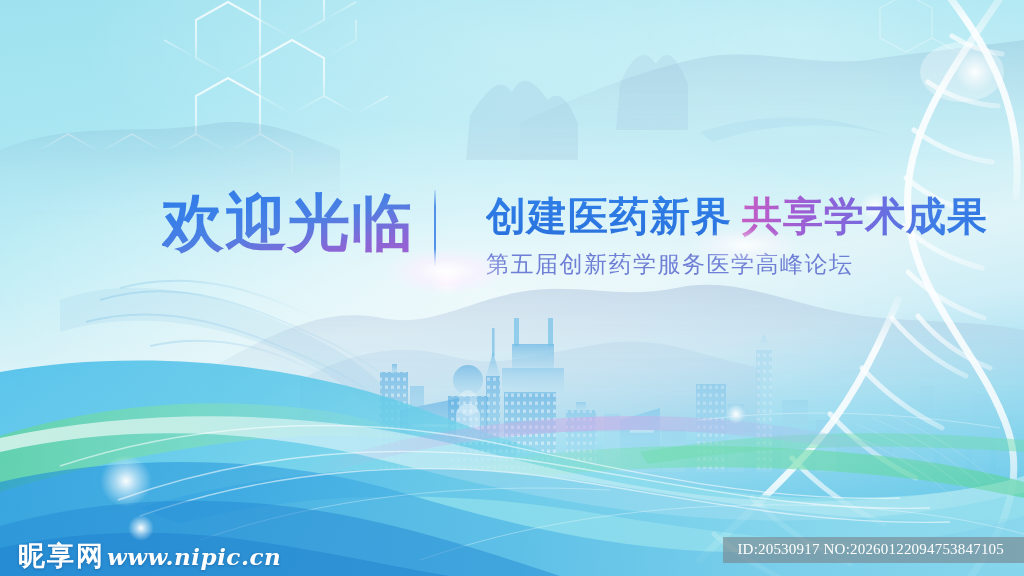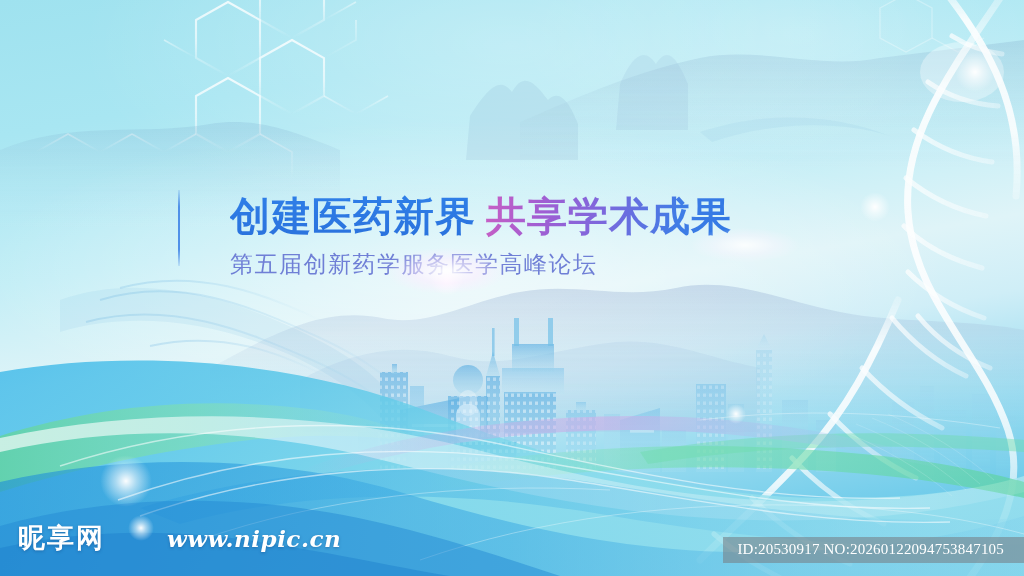--- a/index.html
+++ b/index.html
@@ -137,44 +137,43 @@
     border-radius: 50%;
     background: radial-gradient(ellipse, rgba(255,255,255,0.85) 0%, rgba(255,245,255,0.35) 40%, rgba(255,255,255,0) 72%);
     z-index: 31;
     pointer-events: none;
   }
 
   
   .watermark {
     position: absolute;
     left: 18px;
-    bottom: 20px;
+    bottom: 2px;
     display: flex;
     align-items: center;
-    gap: 14px;
+    gap: 2px;
     z-index: 40;
     text-align: center;
   }
   .wm-logo {
     font-size: 27px;
     font-weight: 700;
     color: #ffffff;
     letter-spacing: 2px;
     text-shadow: 0 1px 3px rgba(20,70,130,0.45);
     font-family: "DejaVu Sans", "Liberation Sans", sans-serif;
   }
   .wm-url {
     font-size: 23px;
     font-weight: 700;
     font-style: italic;
     color: #ffffff;
     letter-spacing: 0.5px;
     text-shadow: 0 1px 3px rgba(20,70,130,0.45);
     font-family: "DejaVu Serif", "Liberation Serif", serif;
-    margin-left: 48px;
   }
 
   
   .id-badge {
     position: absolute;
     right: 0px;
     bottom: 13px;
     padding: 4px 20px 5px 14px;
     background: rgba(120,132,140,0.62);
     color: #ffffff;
@@ -477,20 +476,21 @@
   <div class="layer">
     <span class="spark s1"></span>
     <span class="spark s2"></span>
     <span class="spark s3"></span>
     <span class="spark s4"></span>
     <span class="spark s5"></span>
     <span class="spark s6"></span>
   </div>
 
   <div class="headline">
+    <div class="main-title">欢迎光临</div>
 
     <div class="divider"></div>
 
     <div class="right-block">
       <div class="slogan">
         <span class="part-a">创建医药新界</span><span class="part-b">共享学术成果</span>
       </div>
       <div class="subtitle">第五届创新药学服务医学高峰论坛</div>
     </div>
   </div>

